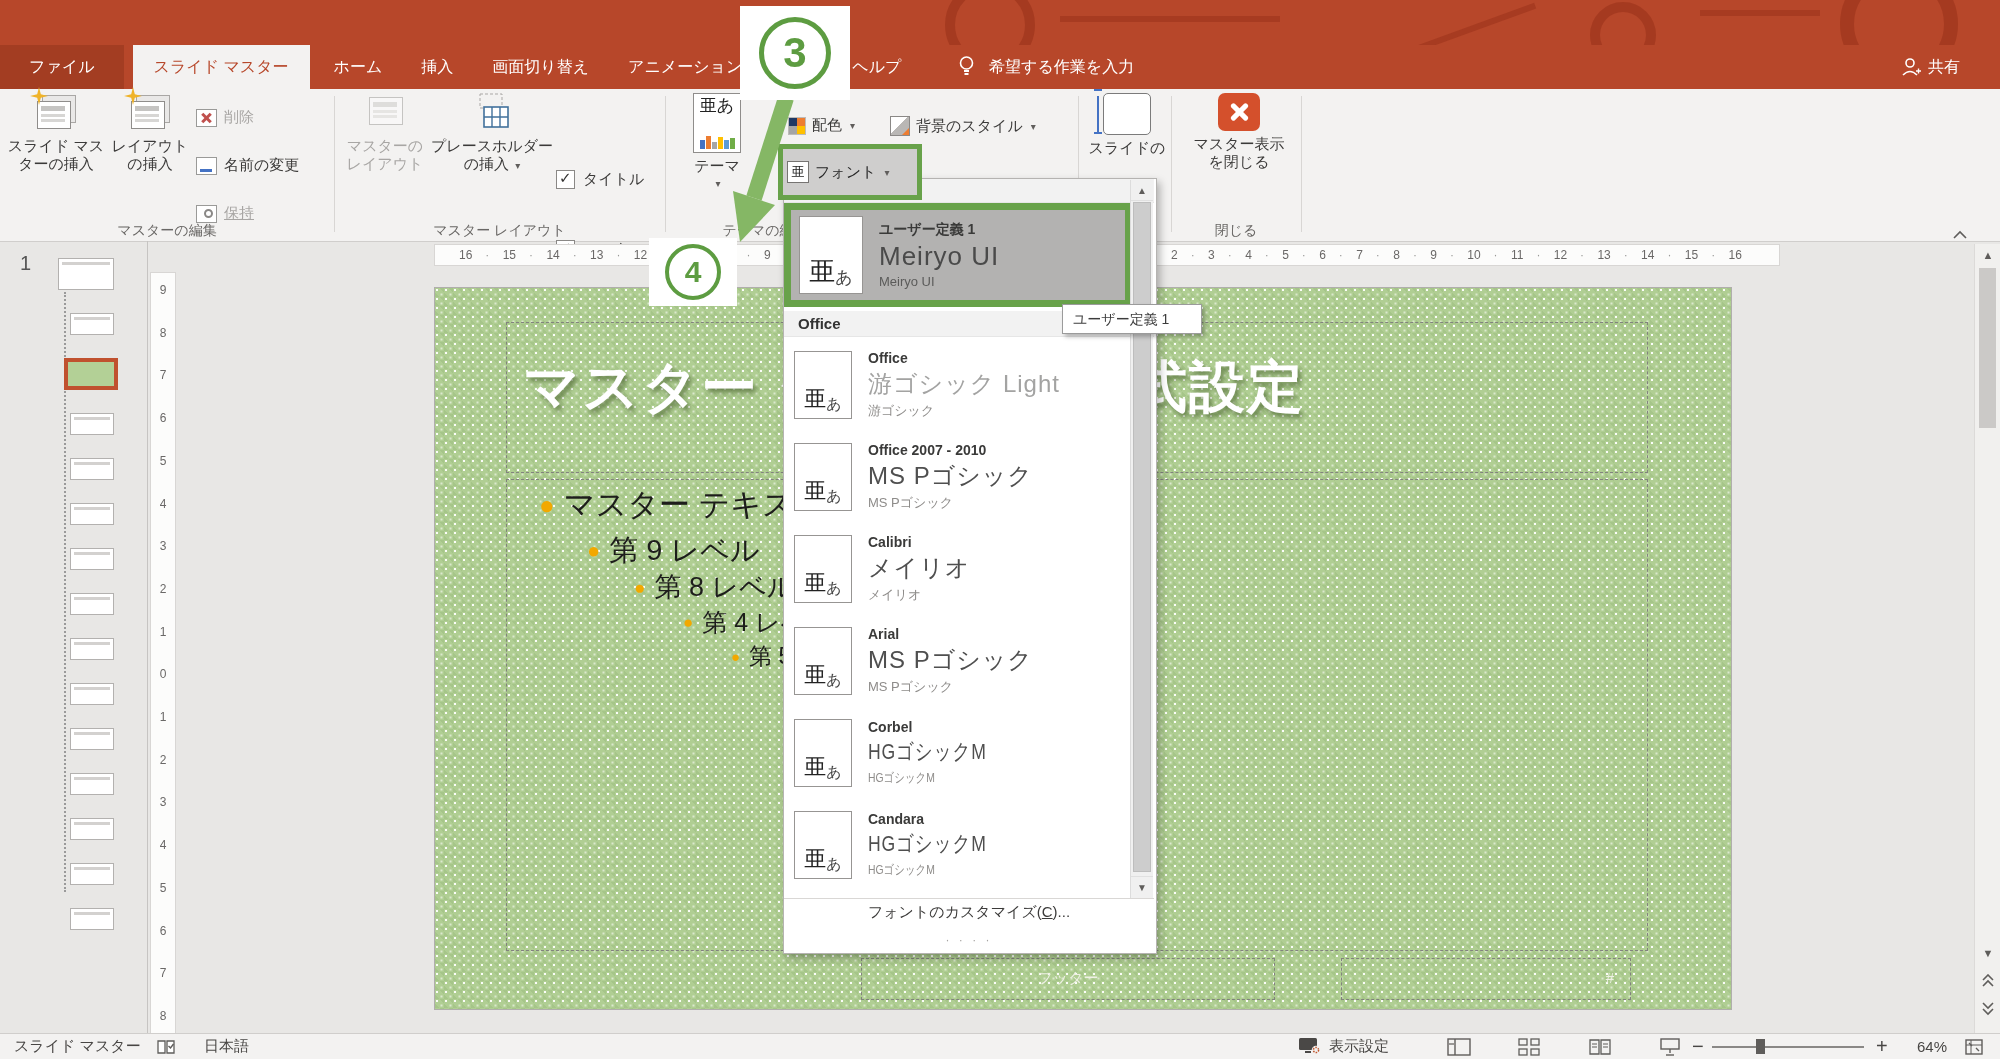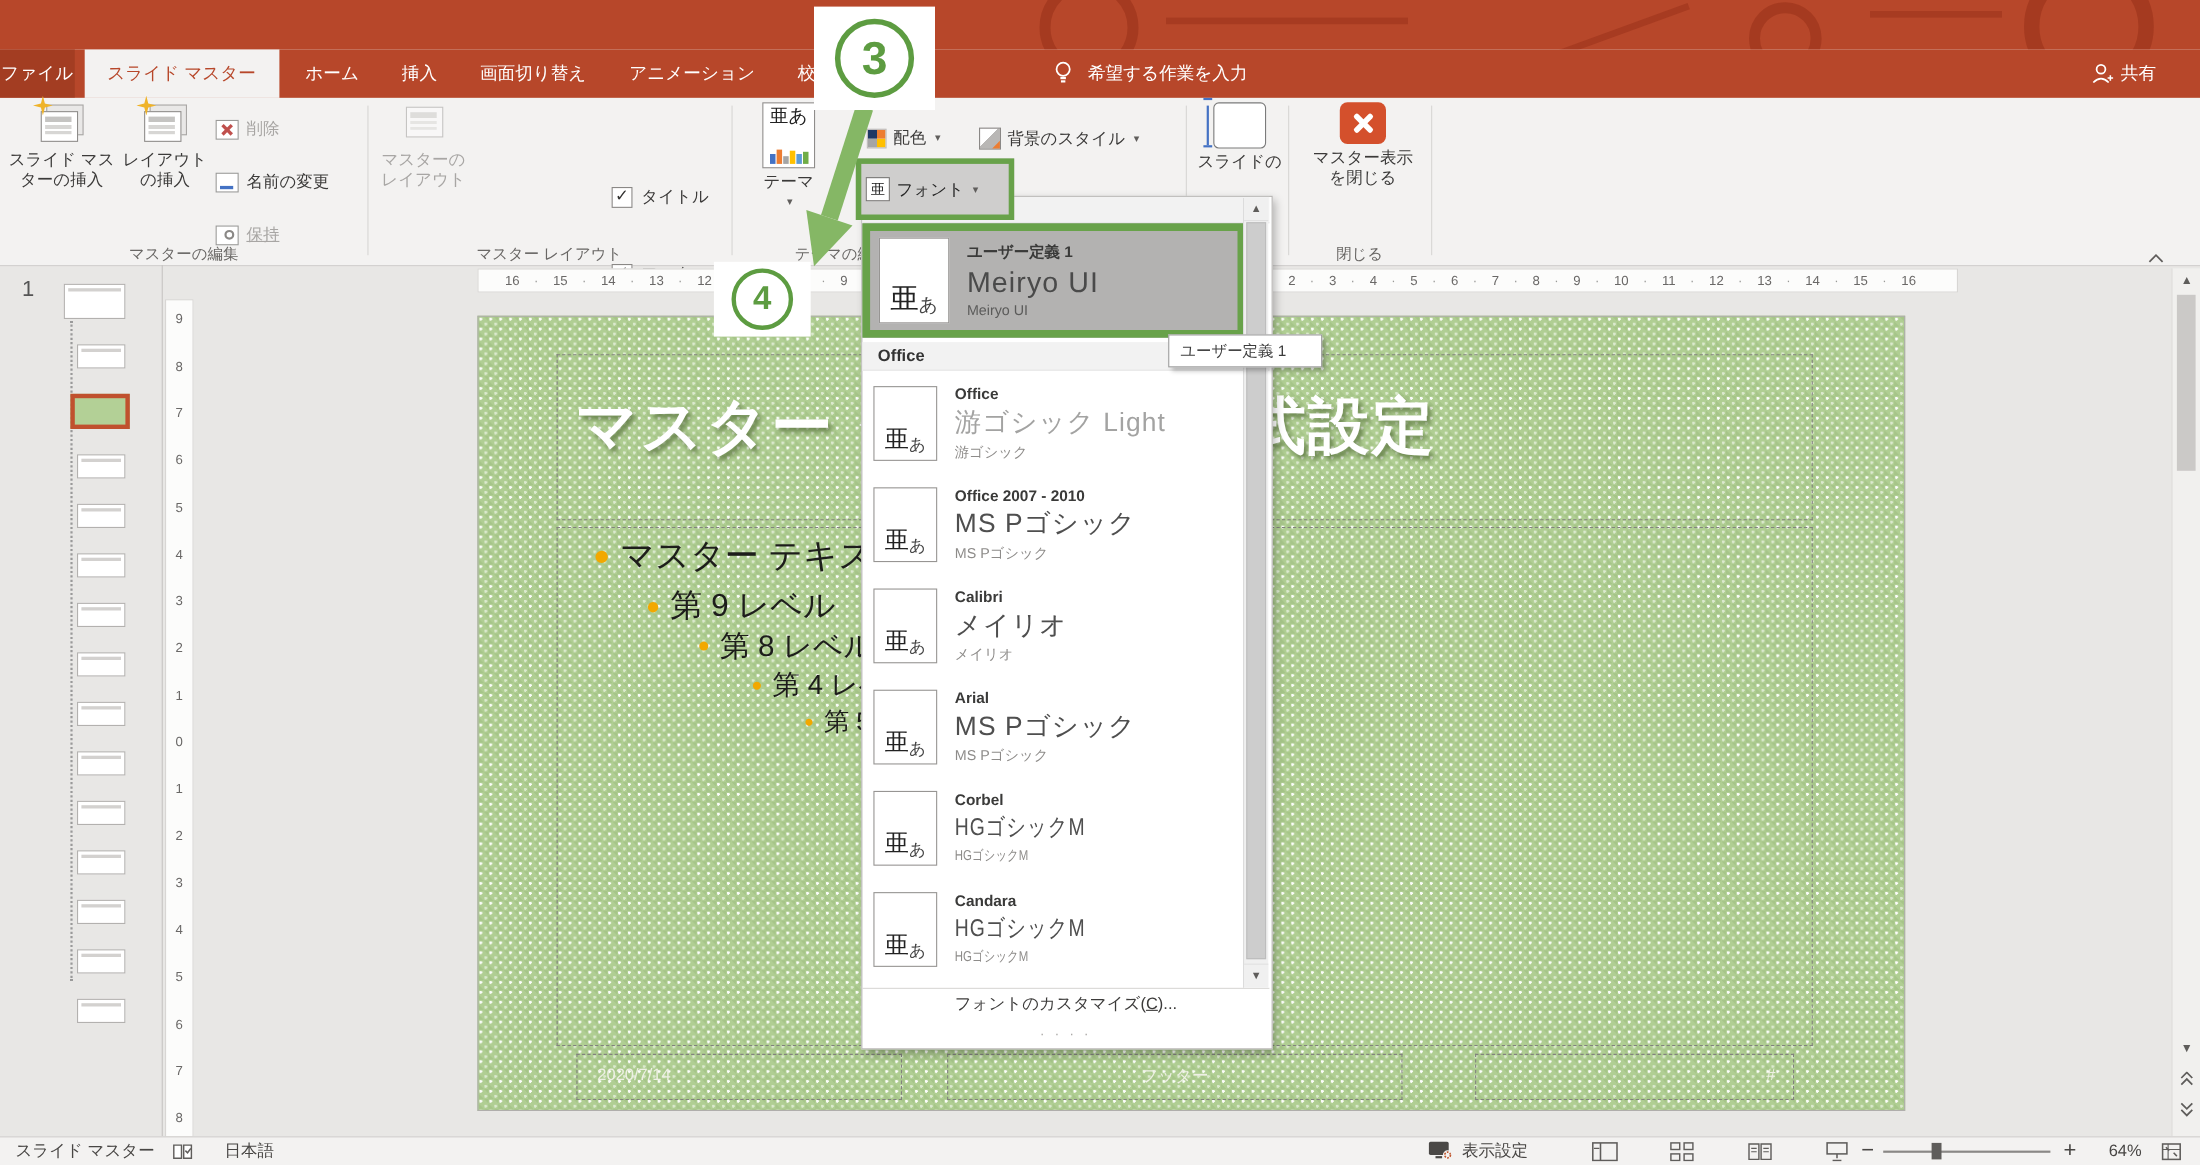--- a/index.html
+++ b/index.html
@@ -12,21 +12,21 @@
   .deco.d2{width:46px;height:46px;left:1590px;top:2px;}
   .deco.d3{width:90px;height:90px;left:1840px;top:-35px;border-width:14px;}
   .decoline{position:absolute;height:6px;background:rgba(125,30,10,.28);}
   .dl1{left:1060px;top:16px;width:220px;}
   .dl2{left:1380px;top:30px;width:160px;transform:rotate(-20deg);}
   .dl3{left:1700px;top:10px;width:120px;}
   
   .tabrow{position:absolute;left:0;top:45px;width:2000px;height:44px;background:#b7472a;}
   .tabs{display:flex;height:44px;align-items:stretch;}
   .tab{display:flex;align-items:center;padding:0 15px;margin-right:9px;font-size:16px;color:#fff;cursor:pointer;white-space:nowrap;}
-  .tab.tab-file{padding:0 1px;background:#a33d22;}
+  .tab.tab-file{padding:0 29px;background:#a33d22;}
   .tab.tab-active{background:#f3f2f1;color:#b7472a;padding:0 21px;}
   .search{position:absolute;left:958px;top:0;height:44px;display:flex;align-items:center;gap:14px;color:#fff;font-size:16px;}
   .share{position:absolute;left:1900px;top:0;height:44px;display:flex;align-items:center;gap:6px;color:#fff;font-size:16px;}
   
   .ribbon{position:absolute;left:0;top:89px;width:2000px;height:152px;background:#f3f2f1;border-bottom:1px solid #d0cecc;}
   .gsep{position:absolute;top:7px;height:136px;width:1px;background:#d8d6d4;}
   .glabel{position:absolute;top:133px;height:16px;font-size:14px;color:#696765;text-align:center;white-space:nowrap;}
   .bigbtn{position:absolute;top:4px;display:flex;flex-direction:column;align-items:center;font-size:15px;line-height:18px;color:#3b3a39;text-align:center;cursor:pointer;}
   .bigbtn .lbl{margin-top:4px;white-space:nowrap;}
   .bigbtn.dis{color:#a8a6a4;}
@@ -269,20 +269,30 @@
     <div class="glabel" style="left:0;width:334px;">マスターの編集</div>
     <div class="gsep" style="left:334px;"></div>
 
     <div class="bigbtn dis" style="left:342px;width:86px;">
       <span class="slide-ic" style="opacity:.45;">
           <span class="front" style="left:6px;top:4px;"></span>
           <span class="bars" style="left:10px;top:9px;"></span>
         </span>
       <span class="lbl"><span>マスターの</span><br><span>レイアウト</span></span>
     </div>
+    <div class="bigbtn" style="left:430px;width:124px;">
+      <span class="ph-ic">
+        <svg width="40" height="40" viewBox="0 0 40 40">
+          <rect x="8" y="1" width="22" height="14" fill="none" stroke="#a9a7a5" stroke-dasharray="3 2"></rect>
+          <rect x="12" y="14" width="24" height="20" fill="#fff" stroke="#41719C" stroke-width="1.6"></rect>
+          <path d="M12 24 h24 M20 14 v20 M28 14 v20" stroke="#41719C" stroke-width="1.4"></path>
+        </svg>
+      </span>
+      <span class="lbl"><span>プレースホルダー</span><br><span>の挿入</span> <span class="caret">▾</span></span>
+    </div>
     <div class="chkrow" style="left:556px;top:33px;">
       <span class="chk on"></span>
       <span>タイトル</span>
     </div>
     <div class="chkrow" style="left:556px;top:103px;">
       <span class="chk on"></span>
       <span>フッター</span>
     </div>
     <div class="glabel" style="left:334px;width:331px;">マスター レイアウト</div>
     <div class="gsep" style="left:665px;"></div>
@@ -462,23 +472,20 @@
         <div class="bline lv4">
           <span class="bullet">●</span>
           <span>第 4 レベル</span>
         </div>
 
         <div class="bline lv5">
           <span class="bullet">●</span>
           <span>第 5 レベル</span>
         </div>
       </div>
-    <div class="ph" style="left:89px;top:670px;width:294px;height:40px;">
-      <span class="ftext" style="left:18px;top:10px;">2020/7/14</span>
-    </div>
     <div class="ph" style="left:426px;top:670px;width:412px;height:40px;">
       <span class="ftext" style="left:0;right:0;top:10px;text-align:center;">フッター</span>
     </div>
     <div class="ph" style="left:906px;top:670px;width:288px;height:40px;">
       <span class="ftext" style="right:16px;top:10px;">#</span>
     </div>
   </div>
 
   <div class="fontmenu">
     <div class="fm-band band1">ユーザー定義</div>

